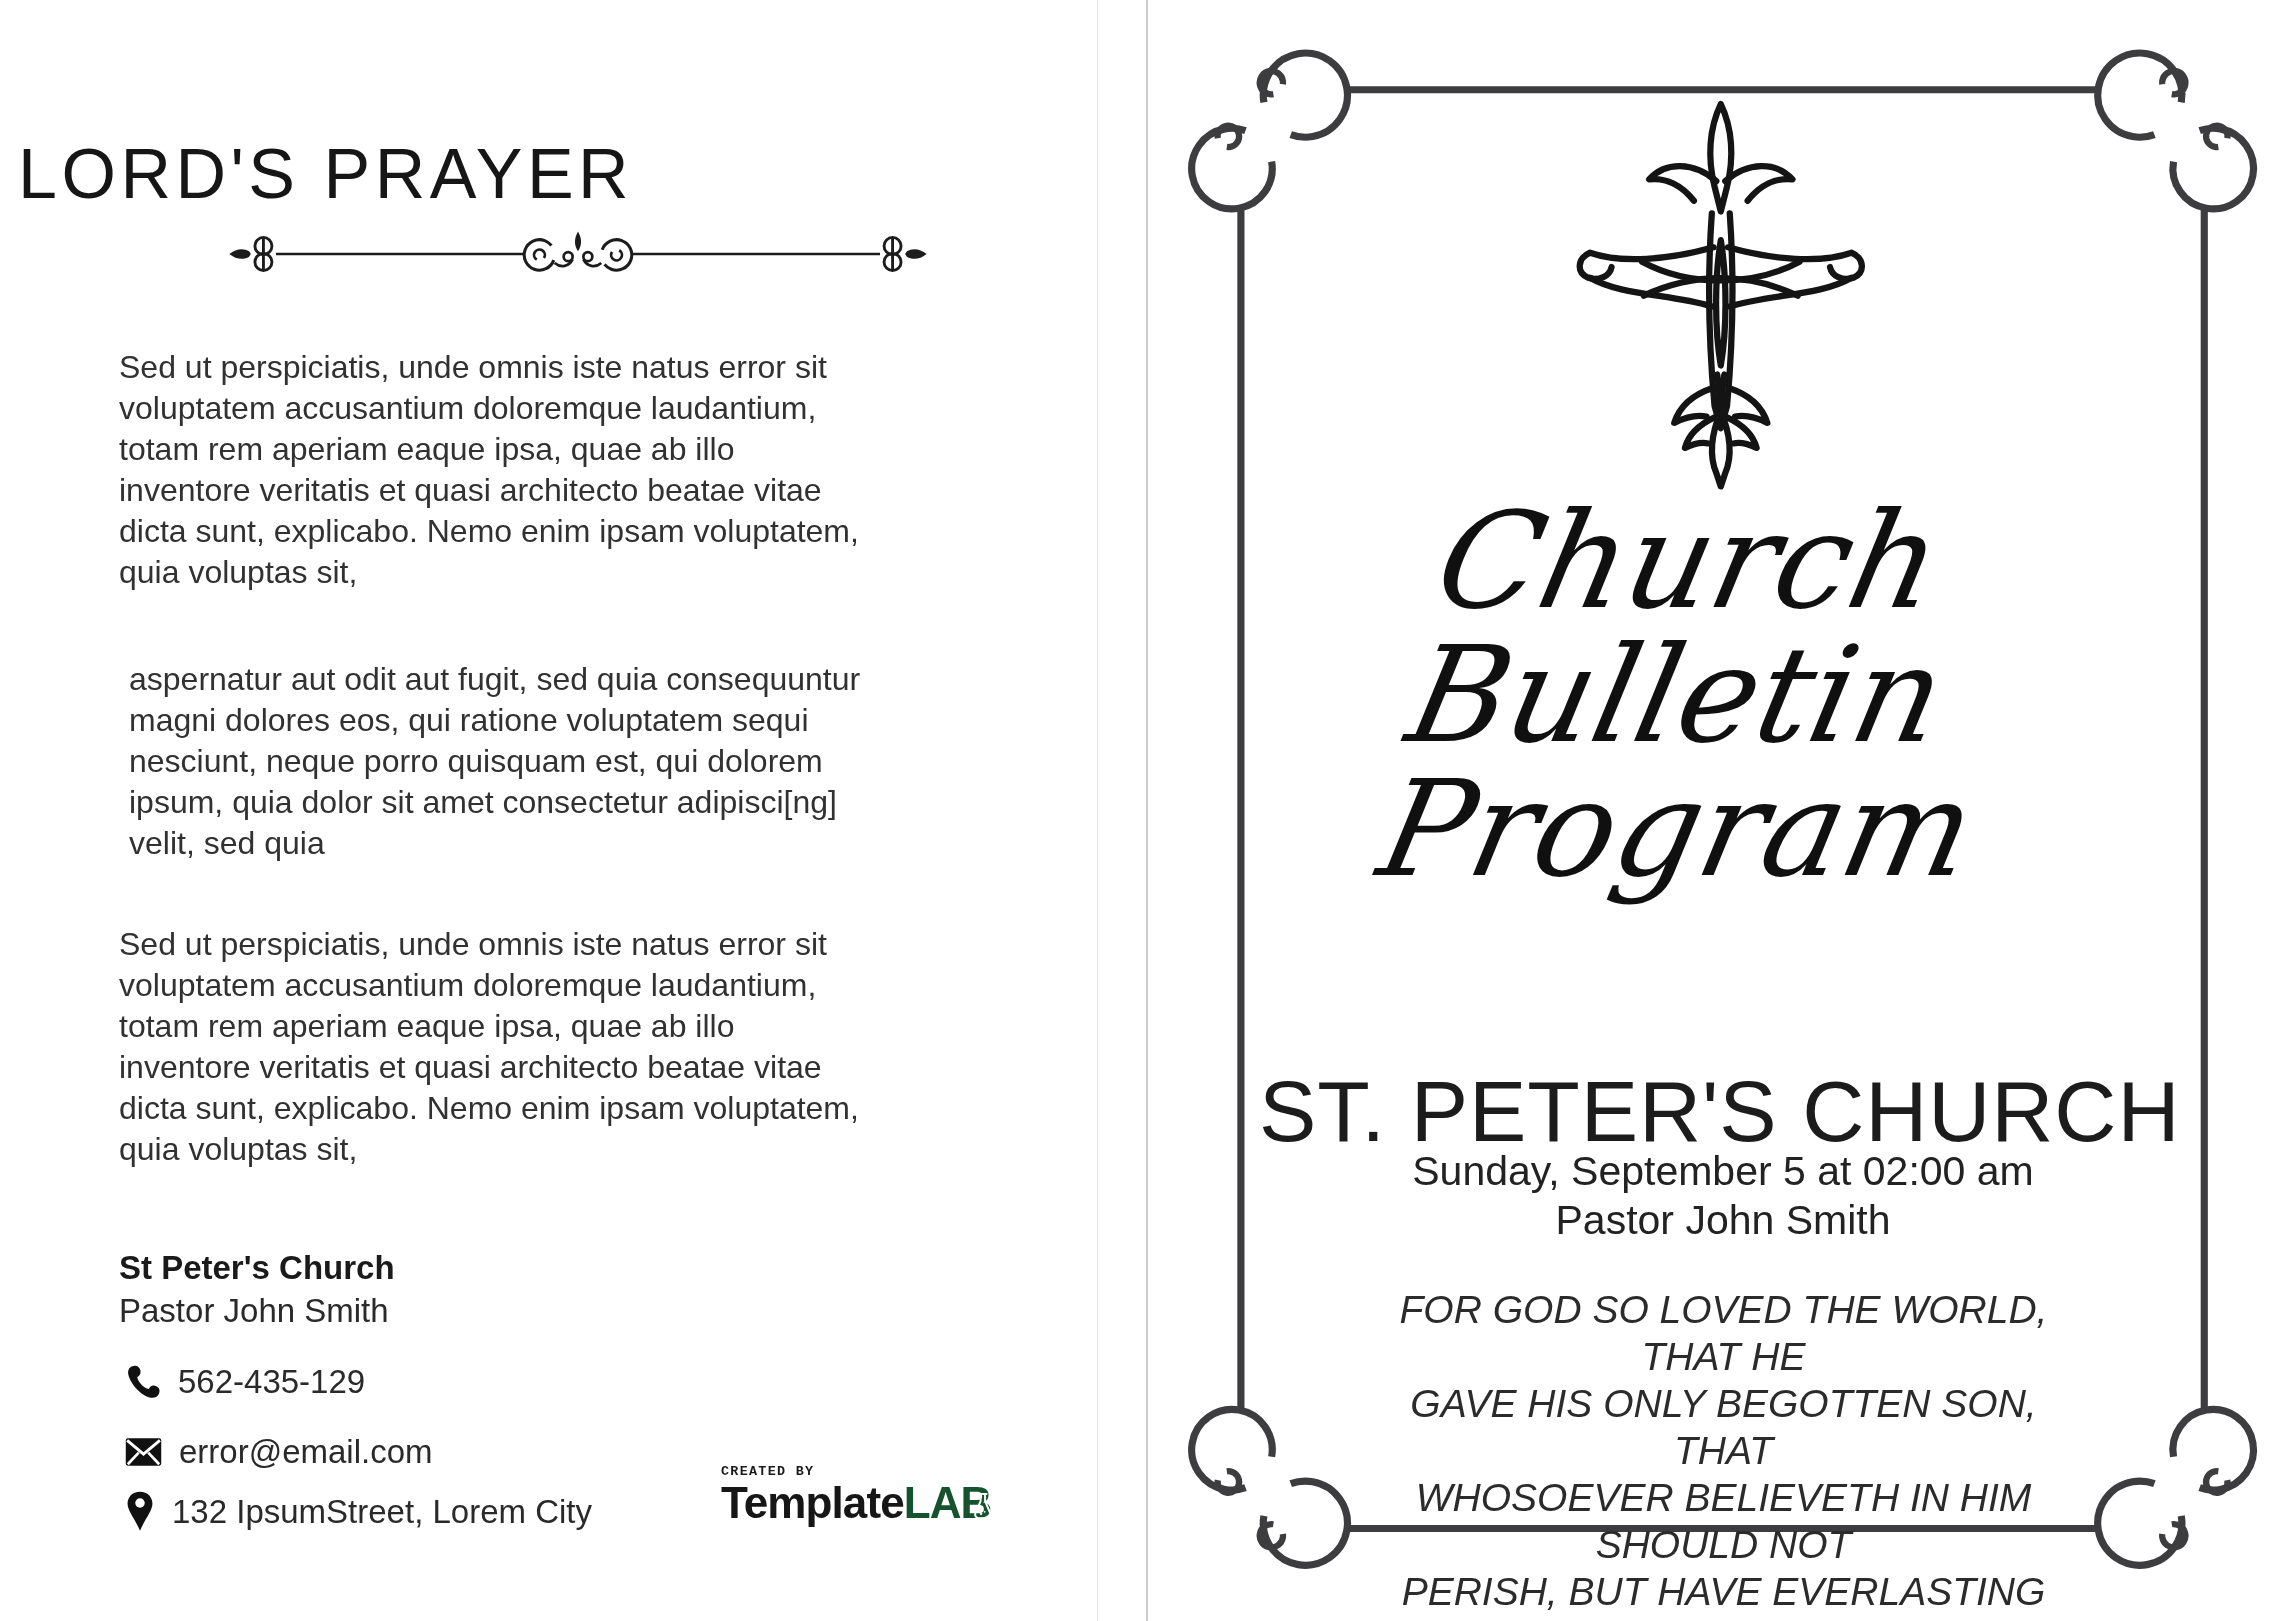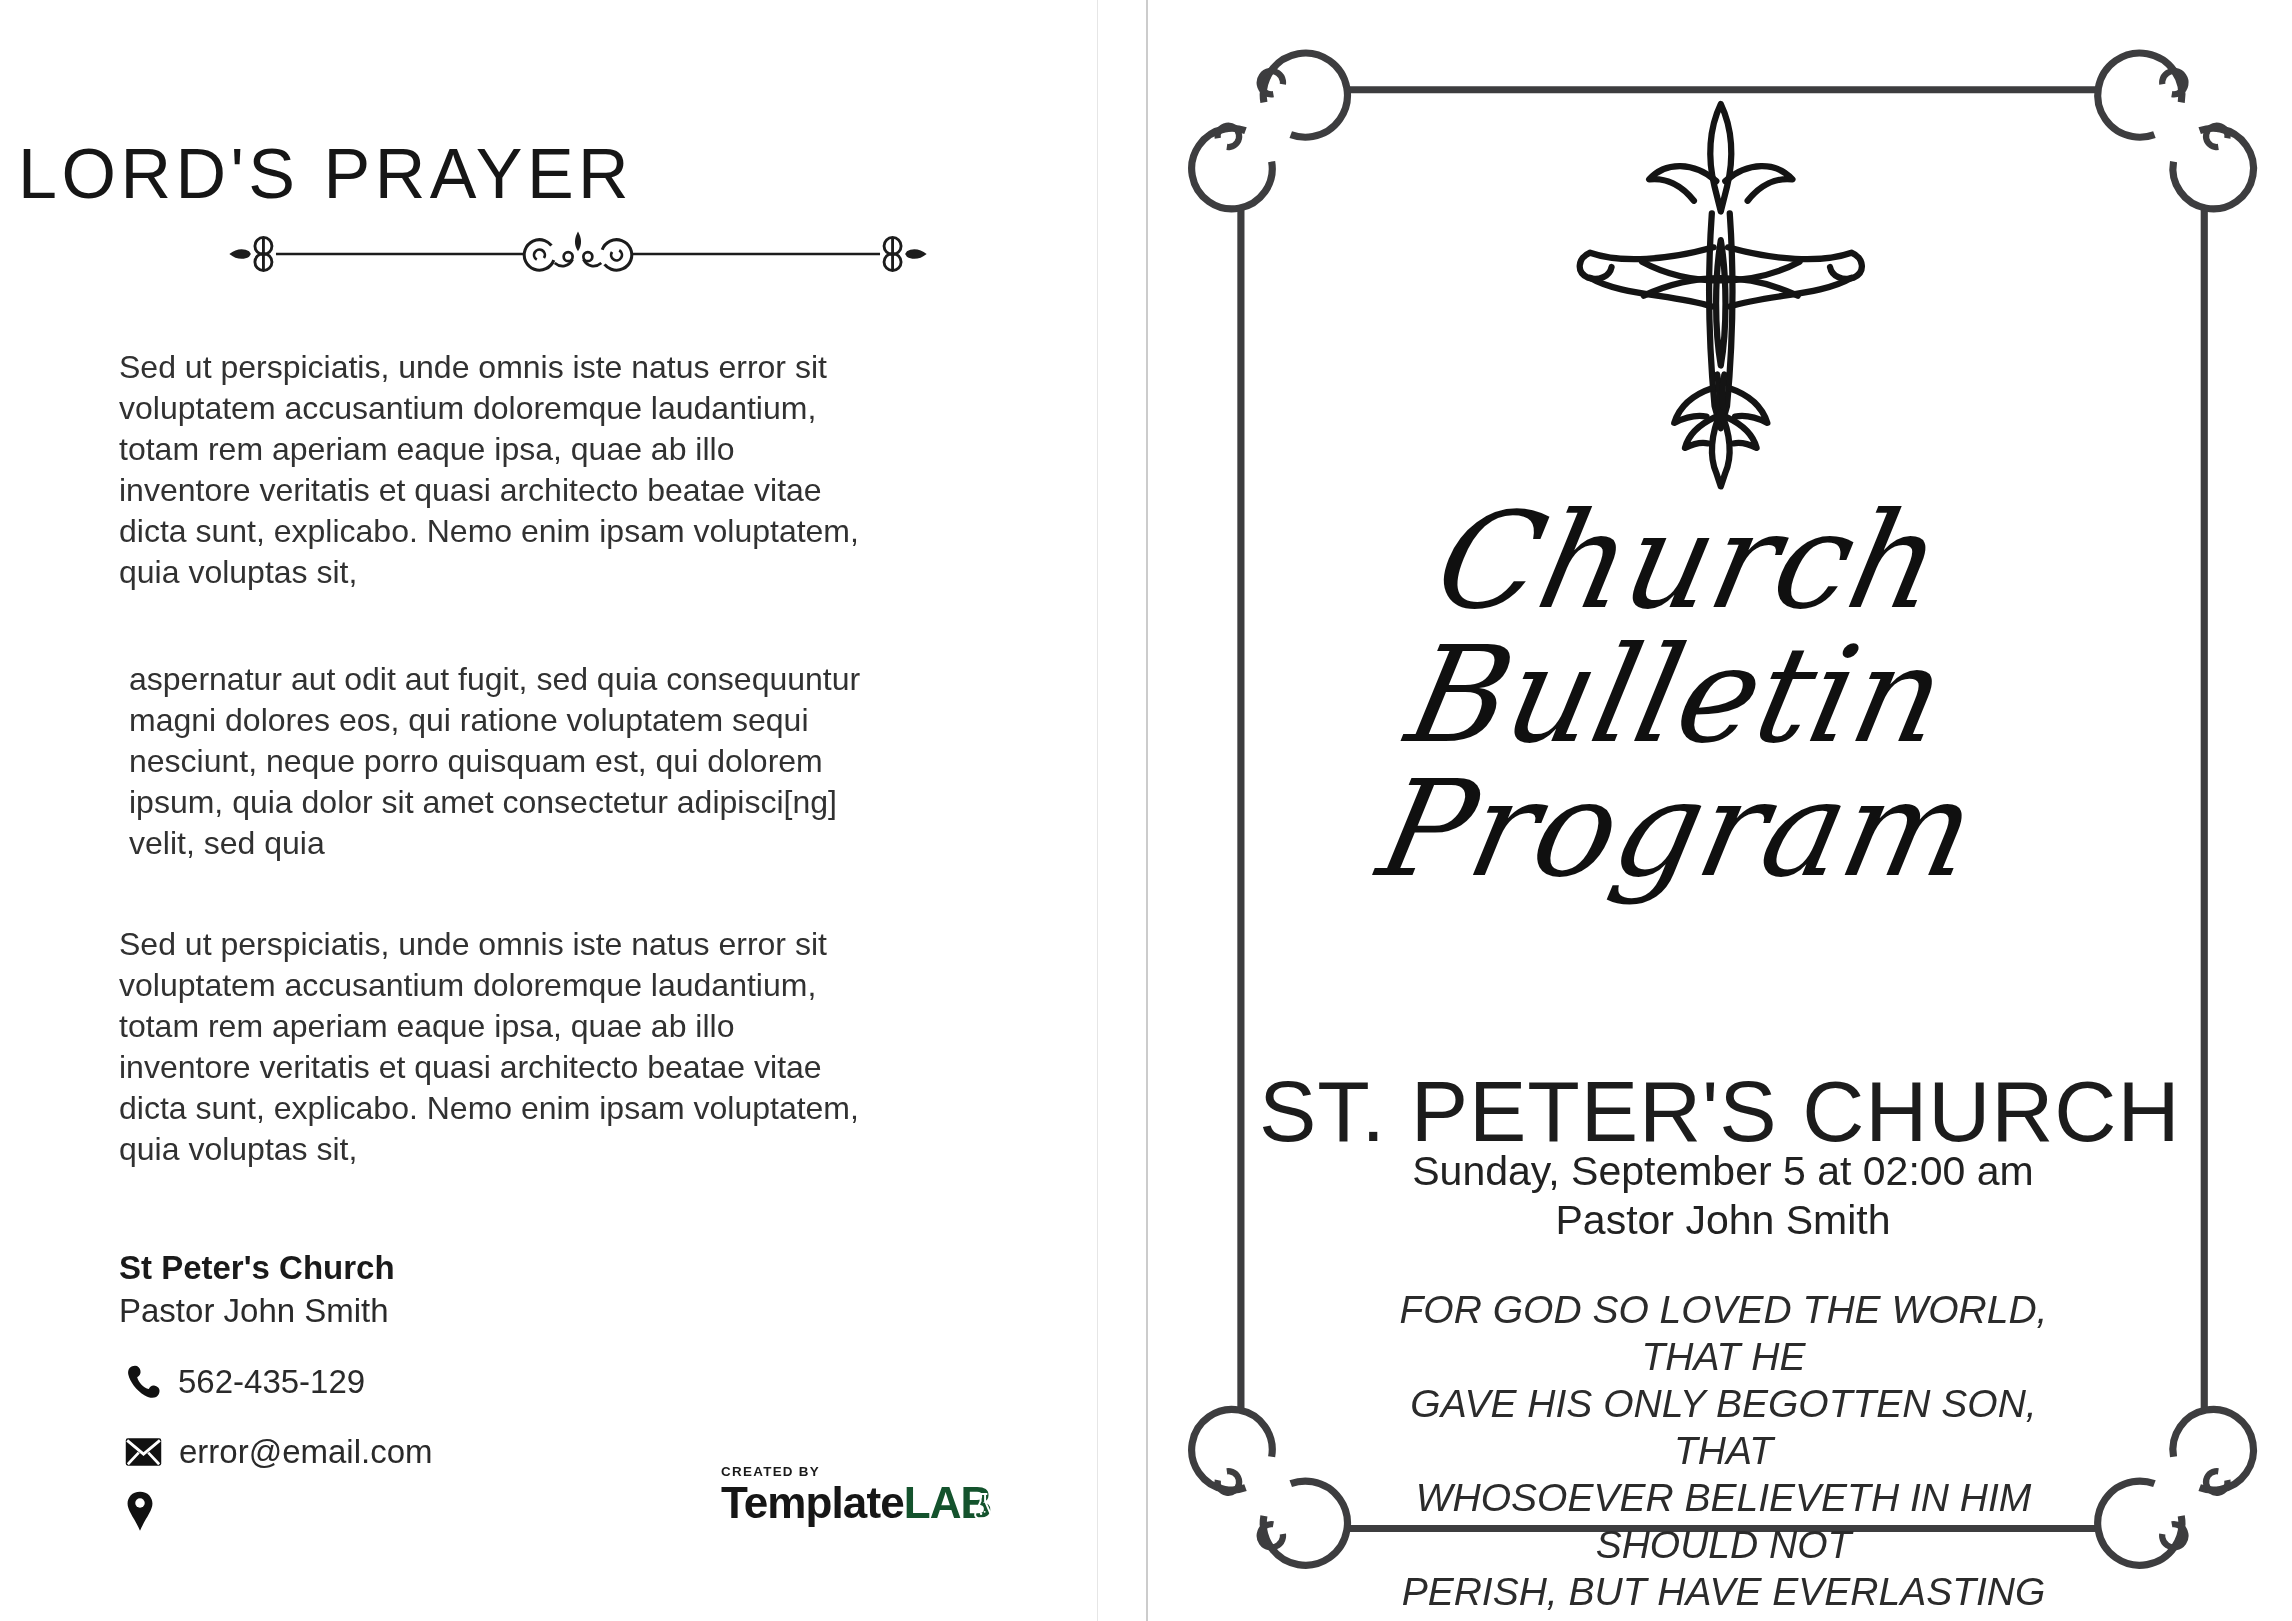--- a/index.html
+++ b/index.html
@@ -14,21 +14,21 @@
            color:#313131;white-space:pre-line;}
   .p1{top:347px;} .p2{top:659px;margin-left:10px;} .p3{top:924px;}
   .lp-church{position:absolute;left:119px;top:1249px;font-size:33px;font-weight:700;color:#1a1a1a;}
   .lp-pastor{position:absolute;left:119px;top:1292px;font-size:33px;color:#2a2a2a;}
   .lp-row{position:absolute;left:124px;display:flex;align-items:center;gap:16px;height:47px;}
   .r-phone{top:1358px;} .r-mail{top:1428px;} .r-addr{top:1488px;}
   .lp-row span{font-size:33px;color:#2a2a2a;}
 
   
   .credit{position:absolute;left:721px;top:1465px;line-height:1;}
-  .credit .cb{font-size:13.4px;font-weight:700;letter-spacing:1.3px;color:#1a1a1a;}
+  .credit .cb{font-size:13.4px;font-weight:700;letter-spacing:1.3px;color:#1a1a1a;font-family:Liberation Mono, monospace;}
   .credit .brand{font-size:44px;font-weight:700;letter-spacing:-0.9px;margin-top:2.7px;}
   .credit .b-black{color:#161616;} .credit .b-red{color:#14532d;}
   .flask{position:absolute;left:252px;top:27px;}
 
   
   .gutter-faint{position:absolute;left:1097px;top:0;width:0.9px;height:1621px;background:#e6e6e6;}
   .gutter-line{position:absolute;left:1146px;top:0;width:1.8px;height:1621px;background:#cccccc;}
 
   
   .rp-frame{position:absolute;left:1146px;top:0;}
@@ -122,20 +122,21 @@
         <path d="M2.5,20 L10.5,11.5 M25.5,20 L17.5,11.5" stroke="#ffffff" stroke-width="2" fill="none"></path>
       </svg>
       <span>error@email.com</span>
     </div>
 
     <div class="lp-row r-addr">
       <svg width="32" height="43" viewBox="0 0 28 38">
         <path fill="#111111" d="M14,1.5 C7,1.5 3,6.5 3,12 C3,18.5 9.5,25.5 14,36 C18.5,25.5 25,18.5 25,12 C25,6.5 21,1.5 14,1.5 Z"></path>
         <circle cx="14" cy="11.5" r="4.2" fill="#ffffff"></circle>
       </svg>
+      <span>132 IpsumStreet, Lorem City</span>
     </div>
 
     <div class="credit">
       <div class="cb">CREATED BY</div>
       <div class="brand"><span class="b-black">Template</span><span class="b-red">LAB</span></div>
       <svg class="flask" width="19.7" height="29" viewBox="0 0 22 32">
         <path d="M6,2 h10 M8.5,3 v7 L2.5,24 a4,4 0 0 0 3.5,5 h10 a4,4 0 0 0 3.5,-5 L13.5,10 V3" stroke="#ffffff" stroke-width="2.2" fill="none"></path>
         <circle cx="9" cy="24" r="1.4" fill="#ffffff"></circle>
         <circle cx="13" cy="22" r="1.1" fill="#ffffff"></circle>
       </svg>

